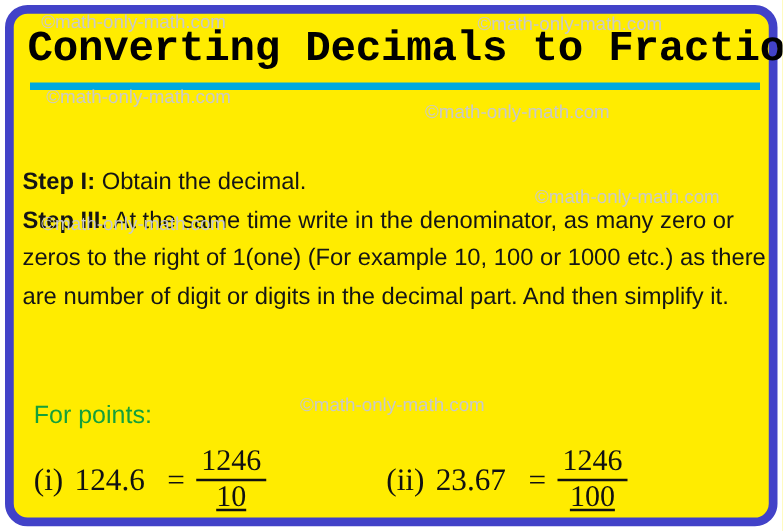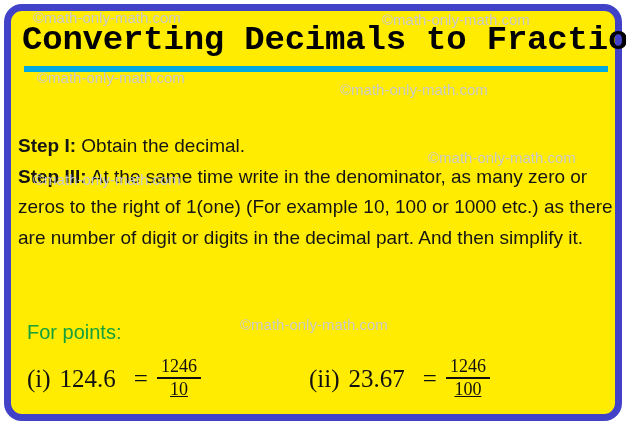--- a/index.html
+++ b/index.html
@@ -142,21 +142,21 @@
   }
   .ex-eq {
     display: inline-block;
     padding: 0 9px 0 9px;
   }
   .frac {
     display: inline-flex;
     flex-direction: column;
     align-items: center;
     font-family: "Liberation Serif", serif;
-    font-size: 18px;
+    font-size: 24px;
     line-height: 1.04;
     position: relative;
     top: -1px;
   }
   .frac .num {
     padding: 0 4px 1px 4px;
   }
   .frac .bar {
     width: 100%;
     height: 2px;

